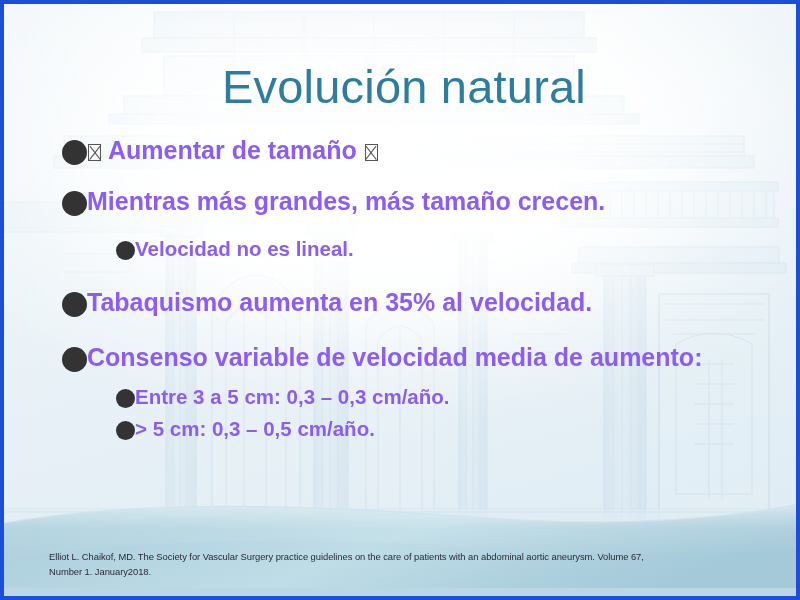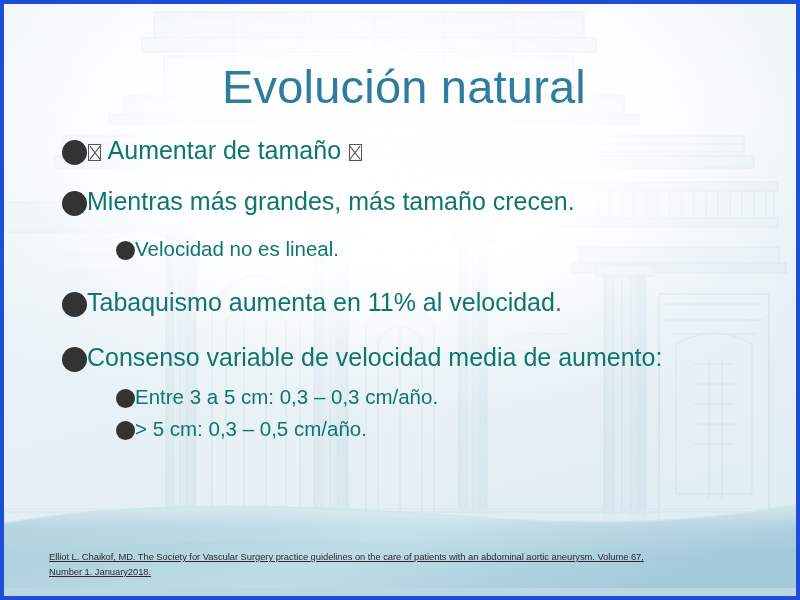--- a/index.html
+++ b/index.html
@@ -119,23 +119,23 @@
   }
 
   .lvl2 .dot {
     width: 19px;
     height: 19px;
     margin-top: 4px;
   }
 
   .btext {
     font-size: 25px;
-    font-weight: 400;
+    font-weight: 700;
     line-height: 1.18;
-    color: #0f766e;
+    color: #8b5cf6;
     white-space: nowrap;
   }
 
   .lvl2 .btext {
     font-size: 20.5px;
     line-height: 1.2;
   }
 
   
   .tofu {
@@ -165,21 +165,20 @@
   #citation {
     position: absolute;
     left: 45px;
     top: 545px;
     width: 690px;
     font-size: 9.4px;
     font-weight: 400;
     line-height: 1.62;
     color: #2a2a33;
     letter-spacing: -0.05px;
-    text-decoration: underline;
   }
 </style>
 </head>
 <body>
 
 <div id="slide">
 
   <div id="bg-wash"></div>
 
   <svg id="bg-building" viewBox="0 0 800 545" preserveAspectRatio="xMidYMid slice">
@@ -305,21 +304,21 @@
       <span class="btext">Mientras más grandes, más tamaño crecen.</span>
     </div>
 
     <div class="bullet-row lvl2">
       <span class="dot"></span>
       <span class="btext">Velocidad no es lineal.</span>
     </div>
 
     <div class="bullet-row lvl1" style="margin-top:26px">
       <span class="dot"></span>
-      <span class="btext">Tabaquismo aumenta en 11% al velocidad.</span>
+      <span class="btext">Tabaquismo aumenta en 35% al velocidad.</span>
     </div>
 
     <div class="bullet-row lvl1" style="margin-top:26px;margin-bottom:12px">
       <span class="dot"></span>
       <span class="btext">Consenso variable de velocidad media de aumento:</span>
     </div>
 
     <div class="bullet-row lvl2">
       <span class="dot"></span>
       <span class="btext">Entre 3 a 5 cm: 0,3 – 0,3 cm/año.</span>

